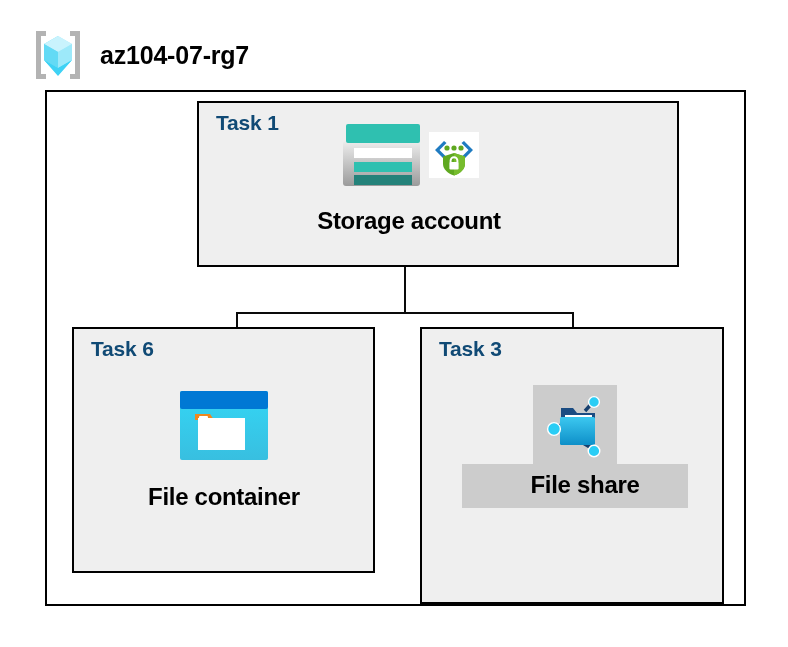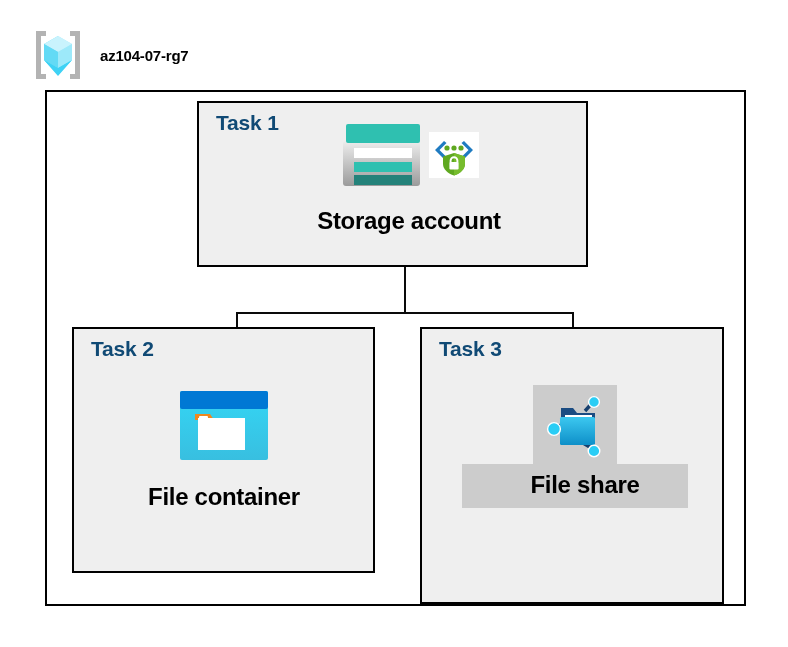--- a/index.html
+++ b/index.html
@@ -33,21 +33,21 @@
     align-items: center;
     gap: 14px;
   }
   .rg-icon {
     width: 56px;
     height: 56px;
     flex: 0 0 56px;
     display: block;
   }
   .rg-title {
-    font-size: 15px;
+    font-size: 25px;
     font-weight: bold;
     color: #000000;
     letter-spacing: -0.2px;
     white-space: nowrap;
     line-height: 1;
   }
 
   
   .outer-box {
     position: absolute;
@@ -59,21 +59,21 @@
     box-sizing: border-box;
     background: #ffffff;
   }
 
   .task-box {
     position: absolute;
     border: 2px solid #000000;
     background: #EFEFEF;
     box-sizing: border-box;
   }
-  .task-box.t1 { left: 197px; top: 101px; width: 391px; height: 166px; }
+  .task-box.t1 { left: 197px; top: 101px; width: 482px; height: 166px; }
   .task-box.t2 { left: 72px;  top: 327px; width: 303px; height: 246px; }
   .task-box.t3 { left: 420px; top: 327px; width: 304px; height: 277px; }
 
   .task-label {
     position: absolute;
     left: 17px;
     top: 9px;
     font-size: 21px;
     font-weight: bold;
     color: #104A75;
@@ -218,21 +218,21 @@
           <path d="M21.6 30.5 L21.6 28.6 A3.4 3.4 0 0 1 28.4 28.6 L28.4 30.5" fill="none" stroke="#FFFFFF" stroke-width="1.9"></path>
           <rect x="20.4" y="30" width="9.2" height="7.6" rx="1.1" fill="#FFFFFF"></rect>
         </svg>
 
       </div>
       <div class="node-caption">Storage account</div>
     </div>
   </div>
 
   <div class="task-box t2">
-    <div class="task-label">Task 2</div>
+    <div class="task-label">Task 6</div>
 
     <div class="node node-blob">
       <svg class="icon-blob" viewBox="0 0 92 73">
         <defs>
           <linearGradient id="blobBody" x1="0" y1="0" x2="0" y2="1">
             <stop offset="0" stop-color="#34D6F5"></stop>
             <stop offset="1" stop-color="#38BFE0"></stop>
           </linearGradient>
         </defs>
         <rect x="2" y="2" width="88" height="69" rx="2" fill="url(#blobBody)"></rect>

